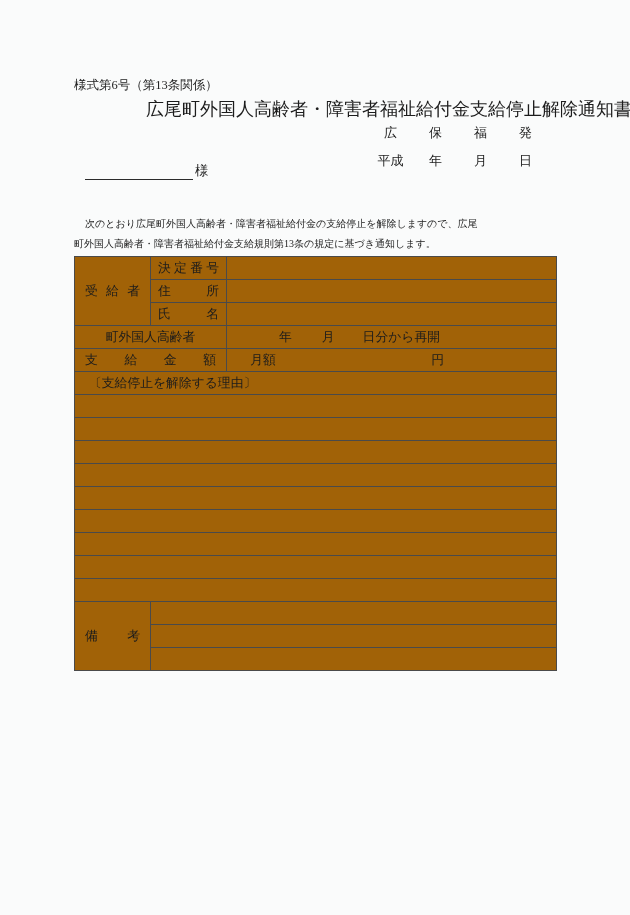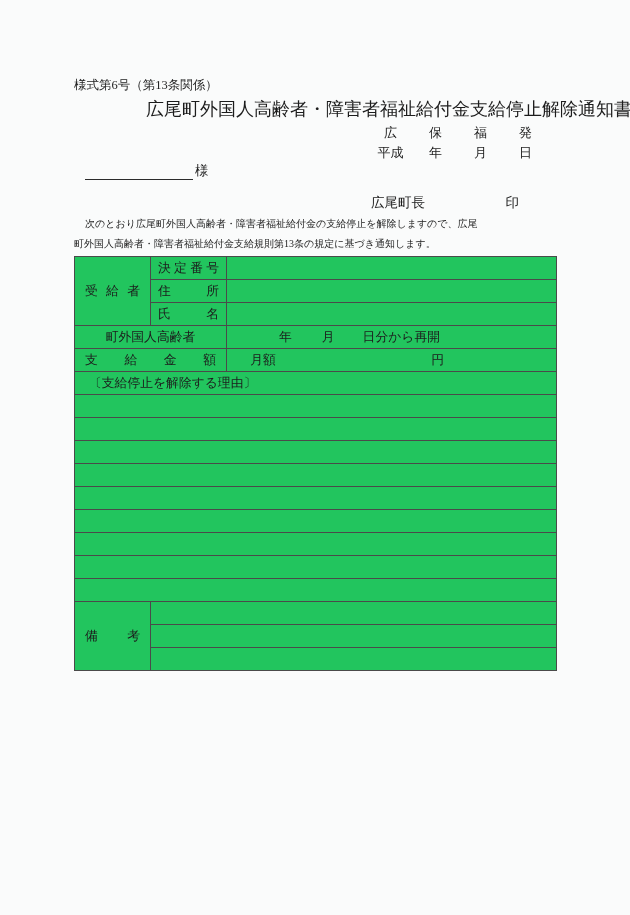--- a/index.html
+++ b/index.html
@@ -52,21 +52,21 @@
   .stamp-line span { flex: 1 1 0; text-align: center; }
 
   .date-line {
     position: absolute;
     left: 368px;
     top: 144px;
     width: 180px;
     display: flex;
     font-size: 13px;
   }
-  .date-line span { flex: 1 1 0; text-align: center; }
+  .date-line span { flex: 1 1 0; text-align: center; margin-top: 8px; }
 
   
   .addressee {
     position: absolute;
     left: 85px;
     top: 162px;
     display: flex;
     align-items: flex-end;
     font-size: 13.5px;
   }
@@ -109,21 +109,21 @@
     width: 482px;
     border-collapse: collapse;
     table-layout: fixed;
     font-size: 12.8px;
   }
   .form-table td {
     border: 1px solid #4a4a4a;
     padding: 0 4px;
     height: 22px;
     vertical-align: middle;
-    background: #22c55e;
+    background: #a16207;
   }
 
   
   .spread {
     display: block;
     text-align: justify;
     text-align-last: justify;
     padding: 0 6px;
   }
   .spread-tight {
@@ -186,24 +186,20 @@
     <span>年</span>
     <span>月</span>
     <span>日</span>
   </div>
 
   <div class="addressee">
     <span class="addressee-rule"></span>
     <span class="addressee-suffix">様</span>
   </div>
 
-  <div class="issuer">
-    <span>広尾町長</span>
-    <span>印</span>
-  </div>
 
   <div class="body-par">
     <div class="indent">次のとおり広尾町外国人高齢者・障害者福祉給付金の支給停止を解除しますので、広尾</div>
     <div>町外国人高齢者・障害者福祉給付金支給規則第13条の規定に基づき通知します。</div>
   </div>
 
   <table class="form-table">
     <colgroup>
       <col style="width:76px">
       <col style="width:76px">

